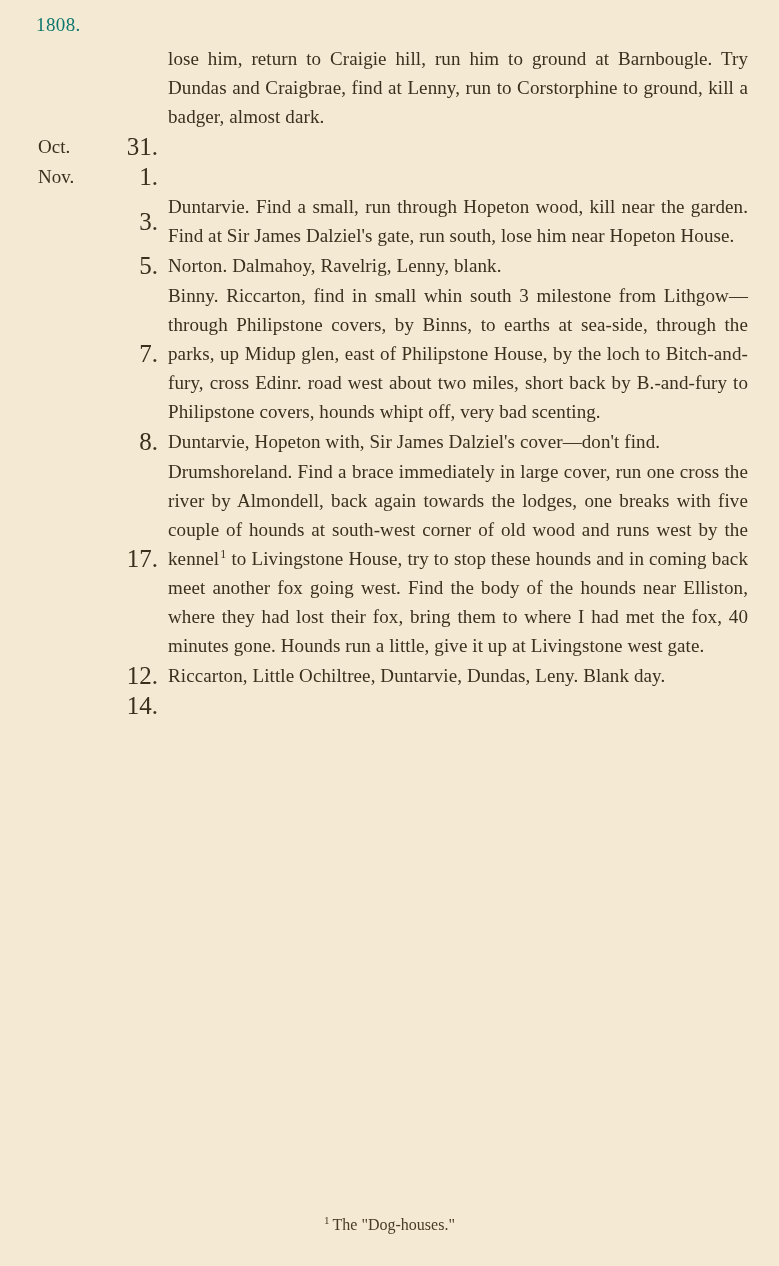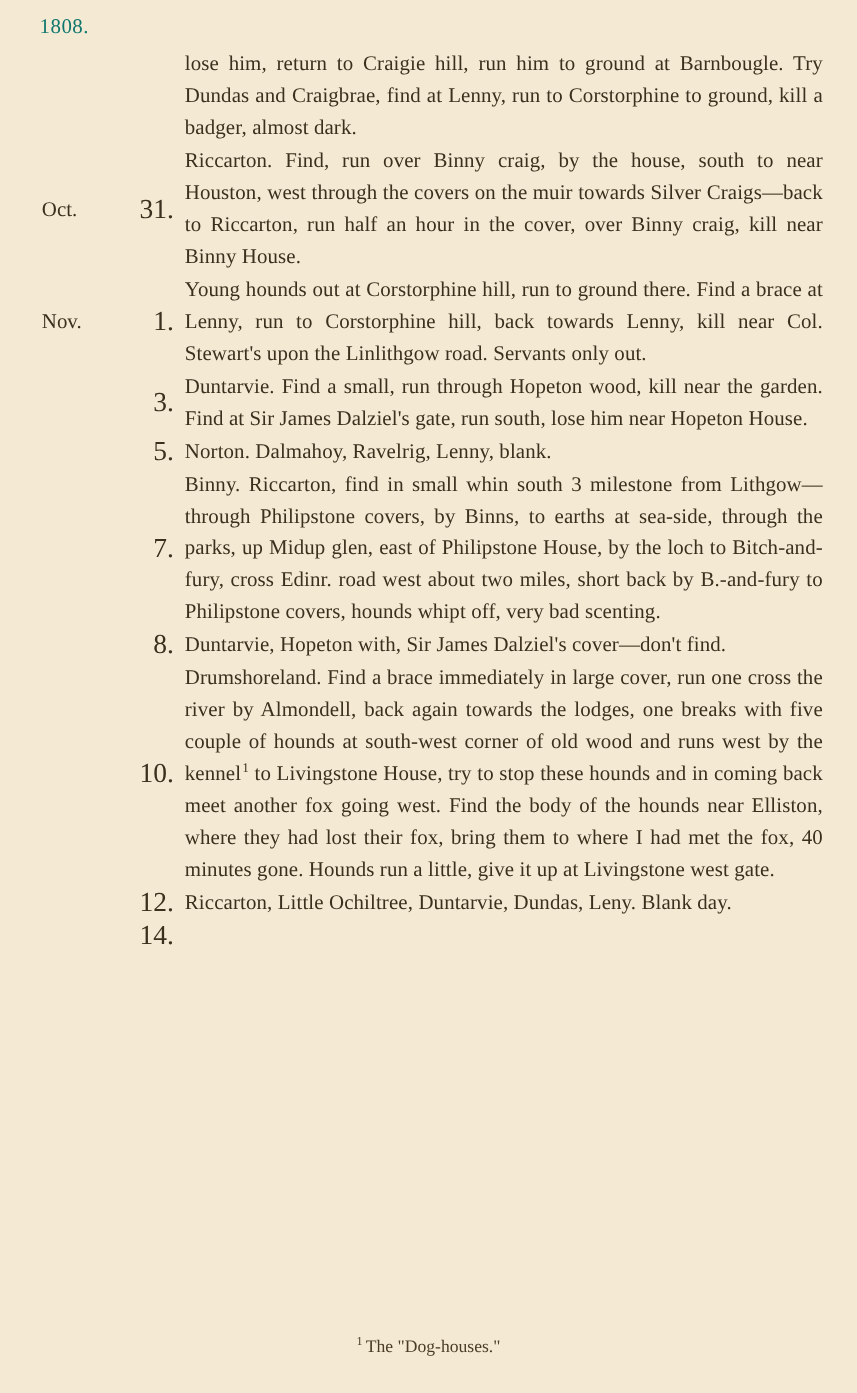--- a/index.html
+++ b/index.html
@@ -104,27 +104,25 @@
 
     <div class="entry cont">
       <div class="month"></div>
       <div class="daynum"></div>
       <div class="text">lose him, return to Craigie hill, run him to ground at Barnbougle. Try Dundas and Craigbrae, find at Lenny, run to Corstorphine to ground, kill a badger, almost dark.</div>
     </div>
 
     <div class="entry">
       <div class="month">Oct.</div>
       <div class="daynum">31.</div>
-      <div class="text">Riccarton. Find, run over Binny craig, by the house, south to near Houston, west through the covers on the muir towards Silver Craigs—back to Riccarton, run half an hour in the cover, over Binny craig, kill near Binny House.</div>
     </div>
 
     <div class="entry">
       <div class="month">Nov.</div>
       <div class="daynum">1.</div>
-      <div class="text">Young hounds out at Corstorphine hill, run to ground there. Find a brace at Lenny, run to Corstorphine hill, back towards Lenny, kill near Col. Stewart's upon the Linlithgow road. Servants only out.</div>
     </div>
 
     <div class="entry">
       <div class="month"></div>
       <div class="daynum">3.</div>
       <div class="text">Duntarvie. Find a small, run through Hopeton wood, kill near the garden. Find at Sir James Dalziel's gate, run south, lose him near Hopeton House.</div>
     </div>
 
     <div class="entry">
       <div class="month"></div>
@@ -139,21 +137,21 @@
     </div>
 
     <div class="entry">
       <div class="month"></div>
       <div class="daynum">8.</div>
       <div class="text">Duntarvie, Hopeton with, Sir James Dalziel's cover—don't find.</div>
     </div>
 
     <div class="entry">
       <div class="month"></div>
-      <div class="daynum">10.</div>
+      <div class="daynum">17.</div>
       <div class="text"><span>Drumshoreland. Find a brace immediately in large cover, run one cross the river by Almondell, back again towards the lodges, one breaks with five couple of hounds at south-west corner of old wood and runs west by the kennel</span><sup class="fn">1</sup><span> to Livingstone House, try to stop these hounds and in coming back meet another fox going west. Find the body of the hounds near Elliston, where they had lost their fox, bring them to where I had met the fox, 40 minutes gone. Hounds run a little, give it up at Livingstone west gate.</span></div>
     </div>
 
     <div class="entry">
       <div class="month"></div>
       <div class="daynum">12.</div>
       <div class="text">Riccarton, Little Ochiltree, Duntarvie, Dundas, Leny. Blank day.</div>
     </div>
 
     <div class="entry">

